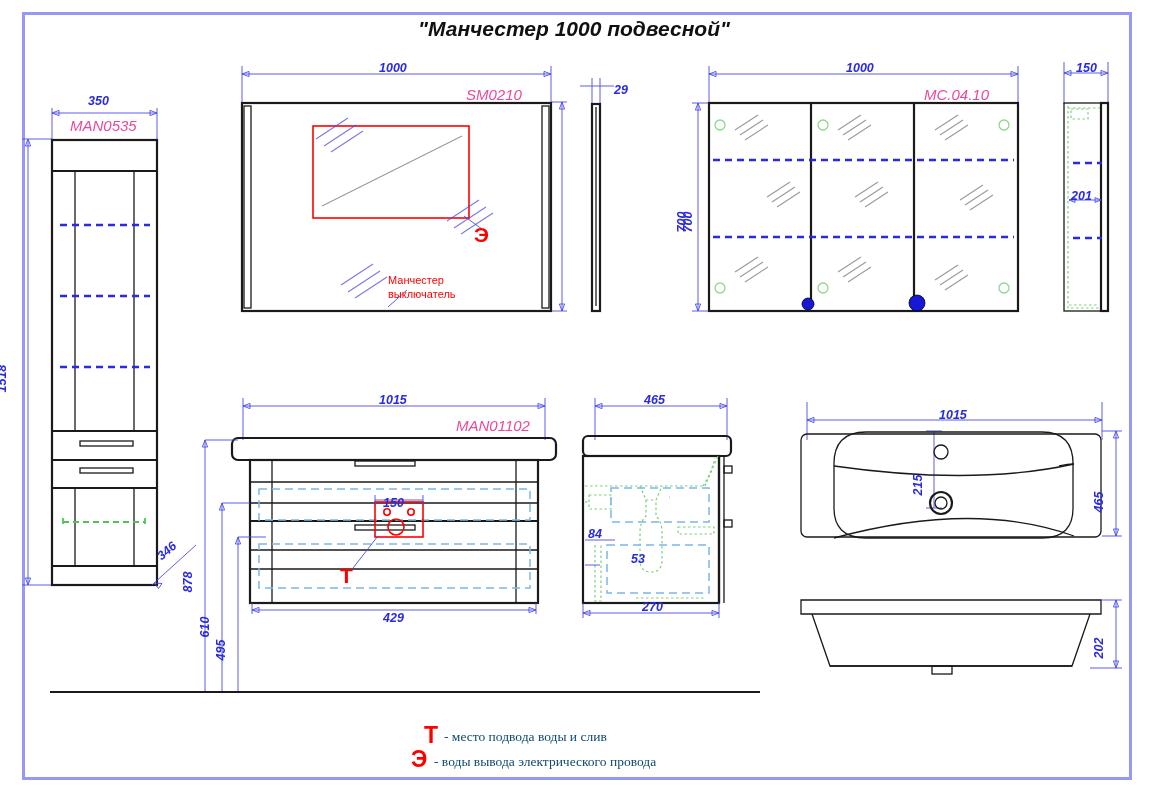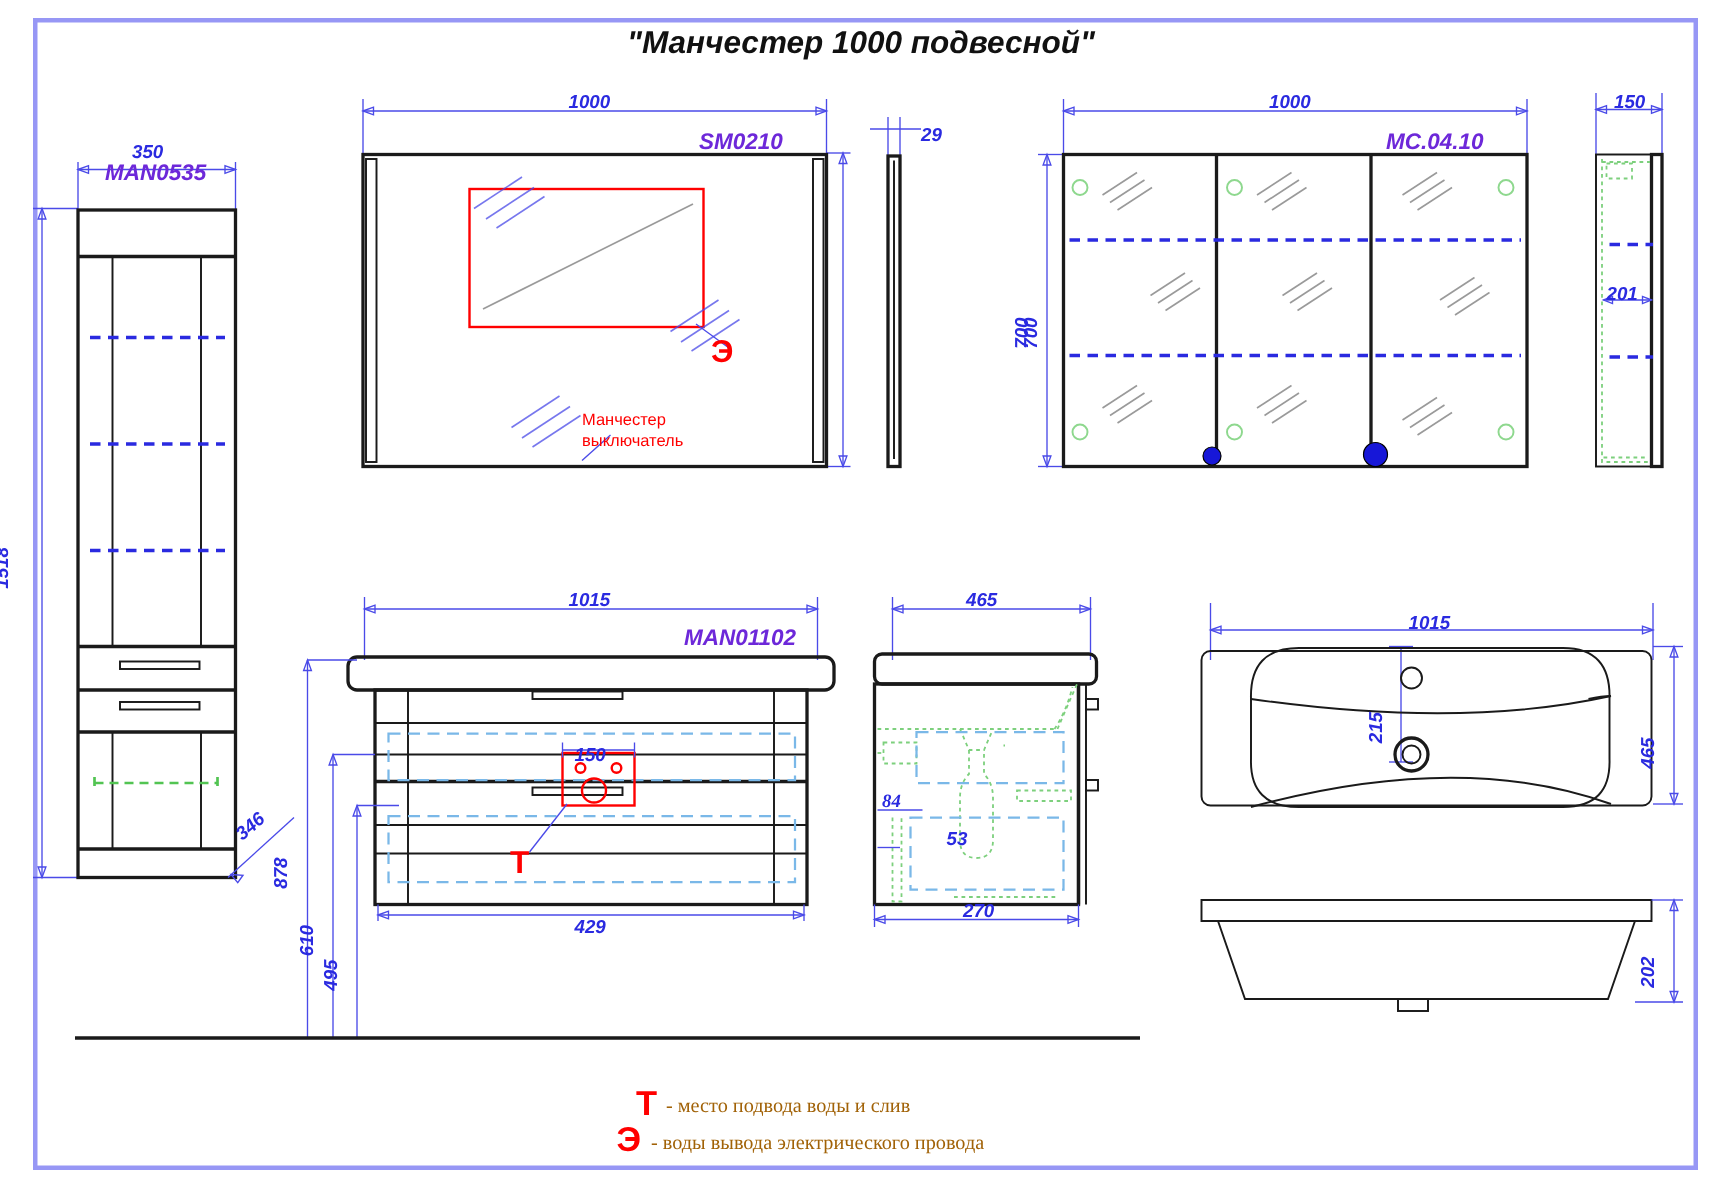--- a/index.html
+++ b/index.html
@@ -1,26 +1,26 @@
 <!DOCTYPE html>
 <html><head>
 <meta charset="utf-8">
 <style>
   html,body{margin:0;padding:0;background:#ffffff;}
   body{width:1154px;height:800px;font-family:"Liberation Sans",sans-serif;overflow:hidden;}
   #sheet{position:relative;width:1154px;height:800px;background:#fff;}
   #frame{position:absolute;left:22px;top:12px;width:1110px;height:768px;border:3px solid #9797f5;box-sizing:border-box;}
   .t{position:absolute;white-space:nowrap;line-height:1;}
   .title{font-size:21px;font-style:italic;font-weight:bold;color:#111;}
-  .code{font-size:15px;font-style:italic;font-weight:bold;color:#6d28d9;}
+  .code{font-size:15px;font-style:italic;font-weight:normal;color:#ec4899;}
   .dim{font-size:12.5px;font-style:italic;font-weight:bold;color:#2a2ae0;}
   .dimv{font-size:12.5px;font-style:italic;font-weight:bold;color:#2a2ae0;transform-origin:left bottom;transform:rotate(-90deg);}
   .redtxt{font-size:11px;color:#ff0000;line-height:1.25;font-family:"Liberation Sans",sans-serif;}
   .marker{font-size:21px;font-weight:bold;color:#ff0000;font-family:"Liberation Sans",sans-serif;}
-  .legtxt{font-size:13.5px;color:#a16207;font-family:"Liberation Serif",serif;}
+  .legtxt{font-size:13.5px;color:#0c4a6e;font-family:"Liberation Serif",serif;}
   svg{position:absolute;left:0;top:0;overflow:visible;}
   .ln{stroke:#1a1a1a;stroke-width:1.3;fill:none;}
   .ln2{stroke:#1a1a1a;stroke-width:2.2;fill:none;}
   .dimln{stroke:#4a4ae8;stroke-width:0.9;fill:none;}
   .blued{stroke:#2a2ae0;stroke-width:2.4;fill:none;stroke-dasharray:7 5;}
   .greend{stroke:#52c452;stroke-width:1.8;fill:none;stroke-dasharray:6 4;}
   .greendot{stroke:#7dd07d;stroke-width:1.2;fill:none;stroke-dasharray:2.5 2.5;}
   .cyand{stroke:#7ab8e8;stroke-width:1.5;fill:none;stroke-dasharray:8 5;}
   .red{stroke:#ff0000;stroke-width:1.6;fill:none;}
   .glass{stroke:#4a4ae8;stroke-width:1.1;fill:none;opacity:.75;}
@@ -356,21 +356,21 @@
 
       <line class="dimln" x1="1101" y1="600" x2="1122" y2="600"></line>
       <line class="dimln" x1="1090" y1="668" x2="1122" y2="668"></line>
       <line class="dimln" x1="1116" y1="600" x2="1116" y2="668"></line>
       <path class="dimln" d="M1116 600 l-2.6 7 h5.2 z" fill="#4a4ae8"></path>
       <path class="dimln" d="M1116 668 l-2.6 -7 h5.2 z" fill="#4a4ae8"></path>
     </g>
   </svg>
 
   <div class="t dim" style="left:88px;top:95px;text-align:center;">350</div>
-  <div class="t code" style="left:70px;top:108px;">MAN0535</div>
+  <div class="t code" style="left:70px;top:118px;">MAN0535</div>
   <div class="t dimv" style="left:8px;top:380px;">1518</div>
   <div class="t dim" style="left:155px;top:553px;transform-origin:left top;transform:rotate(-40deg);">346</div>
 
   <div class="t dim" style="left:379px;top:62px;">1000</div>
   <div class="t code" style="left:466px;top:87px;">SM0210</div>
   <div class="t dimv" style="left:694px;top:220px;">700</div>
   <div class="t dim" style="left:614px;top:84px;">29</div>
   <div class="t marker" style="left:474px;top:224px;">Э</div>
   <div class="t redtxt" style="left:388px;top:274px;">Манчестер</div>
   <div class="t redtxt" style="left:388px;top:288px;">выключатель</div>
@@ -385,21 +385,21 @@
   <div class="t code" style="left:456px;top:418px;">MAN01102</div>
   <div class="t dim" style="left:383px;top:612px;">429</div>
   <div class="t dimv" style="left:194px;top:580px;">878</div>
   <div class="t dimv" style="left:211px;top:625px;">610</div>
   <div class="t dimv" style="left:227px;top:648px;">495</div>
   <div class="t dim" style="left:383px;top:497px;">150</div>
   <div class="t marker" style="left:340px;top:565px;">Т</div>
 
   <div class="t dim" style="left:644px;top:394px;">465</div>
   <div class="t dim" style="left:642px;top:601px;">270</div>
-  <div class="t dim" style="left:588px;top:528px;font-family:Liberation Serif, serif;">84</div>
+  <div class="t dim" style="left:588px;top:528px;">84</div>
   <div class="t dim" style="left:590px;top:553px;margin-left:41px;">53</div>
 
   <div class="t dim" style="left:939px;top:409px;">1015</div>
   <div class="t dimv" style="left:1105px;top:500px;">465</div>
   <div class="t dimv" style="left:924px;top:483px;">215</div>
   <div class="t dimv" style="left:1105px;top:646px;">202</div>
 
   <div>
     <div class="t marker" style="left:424px;top:724px;font-size:23px;">Т</div>
     <div class="t legtxt" style="left:444px;top:730px;">- место подвода воды и слив</div>

